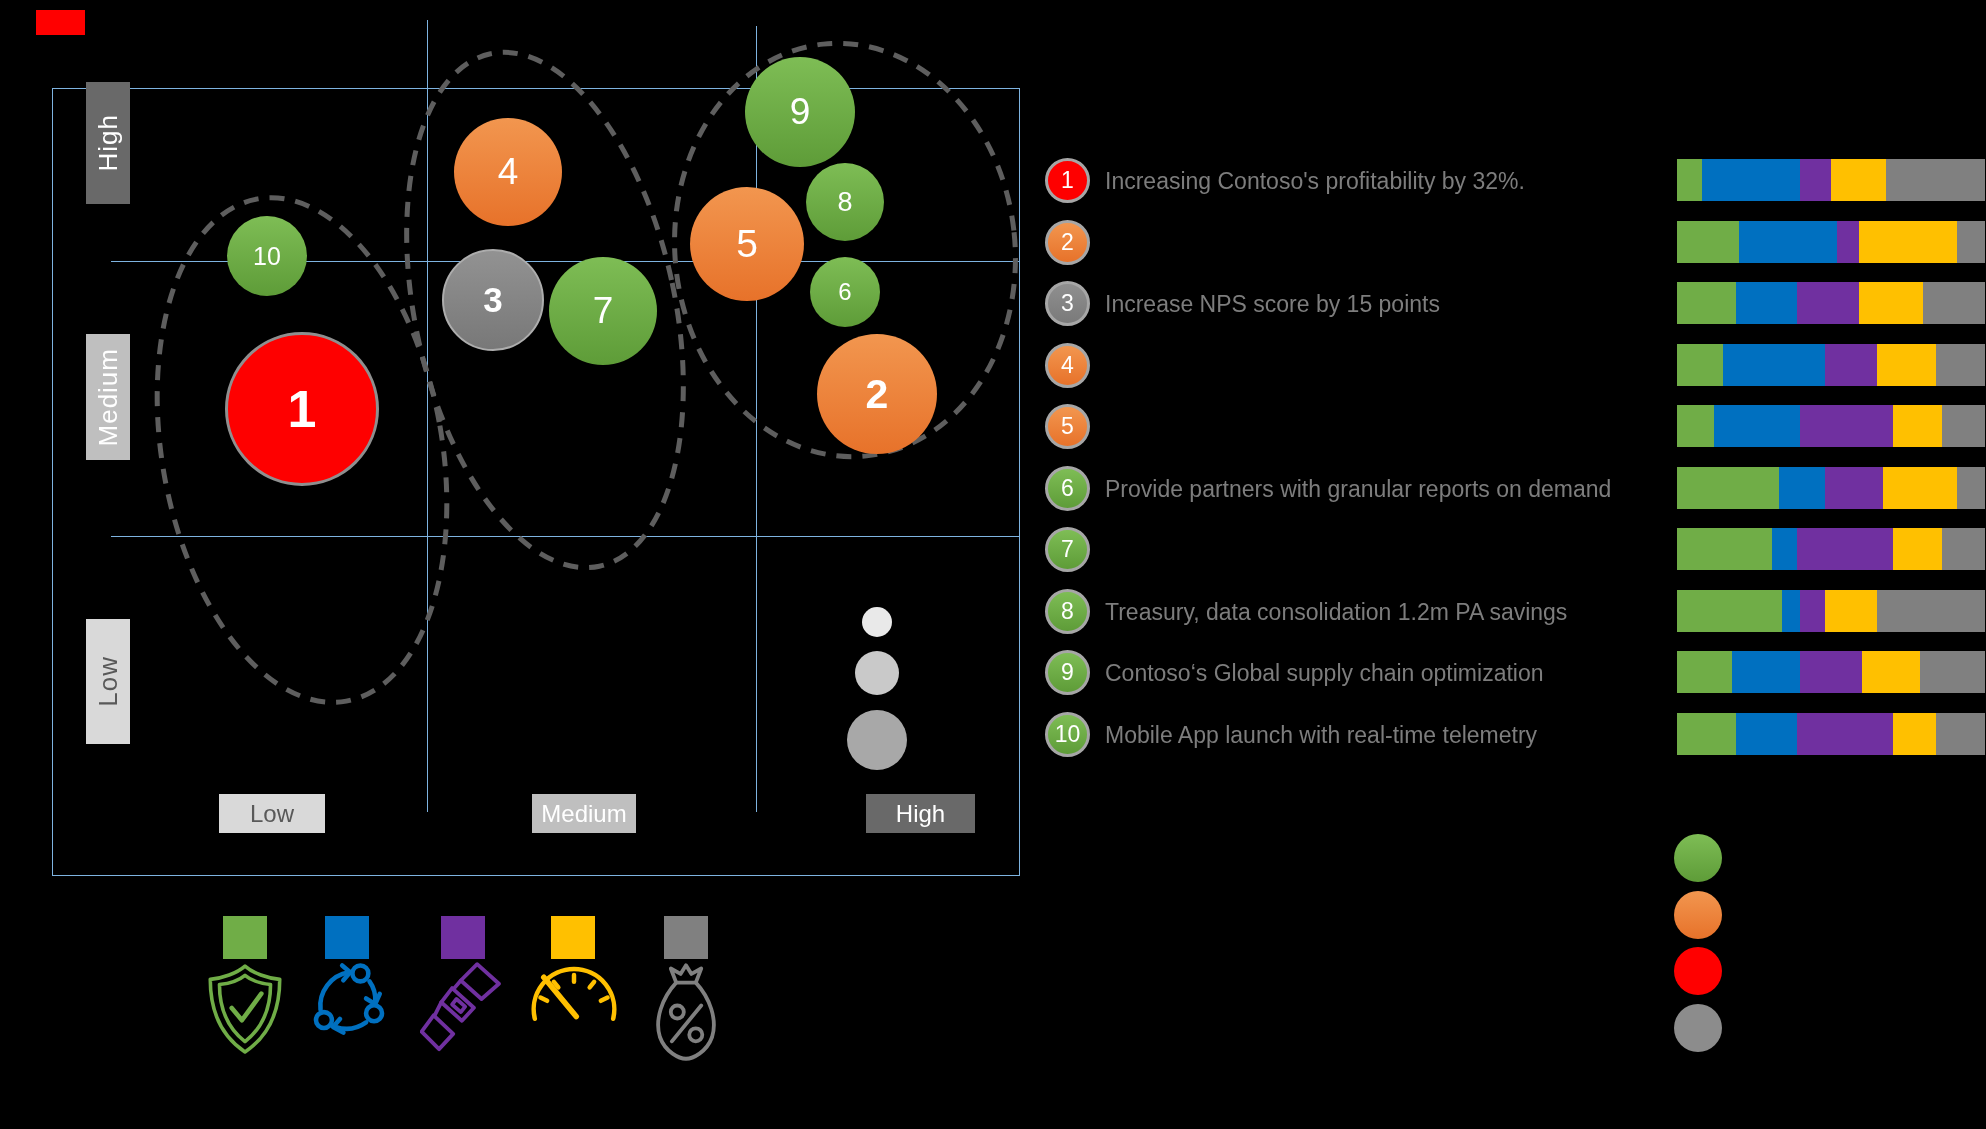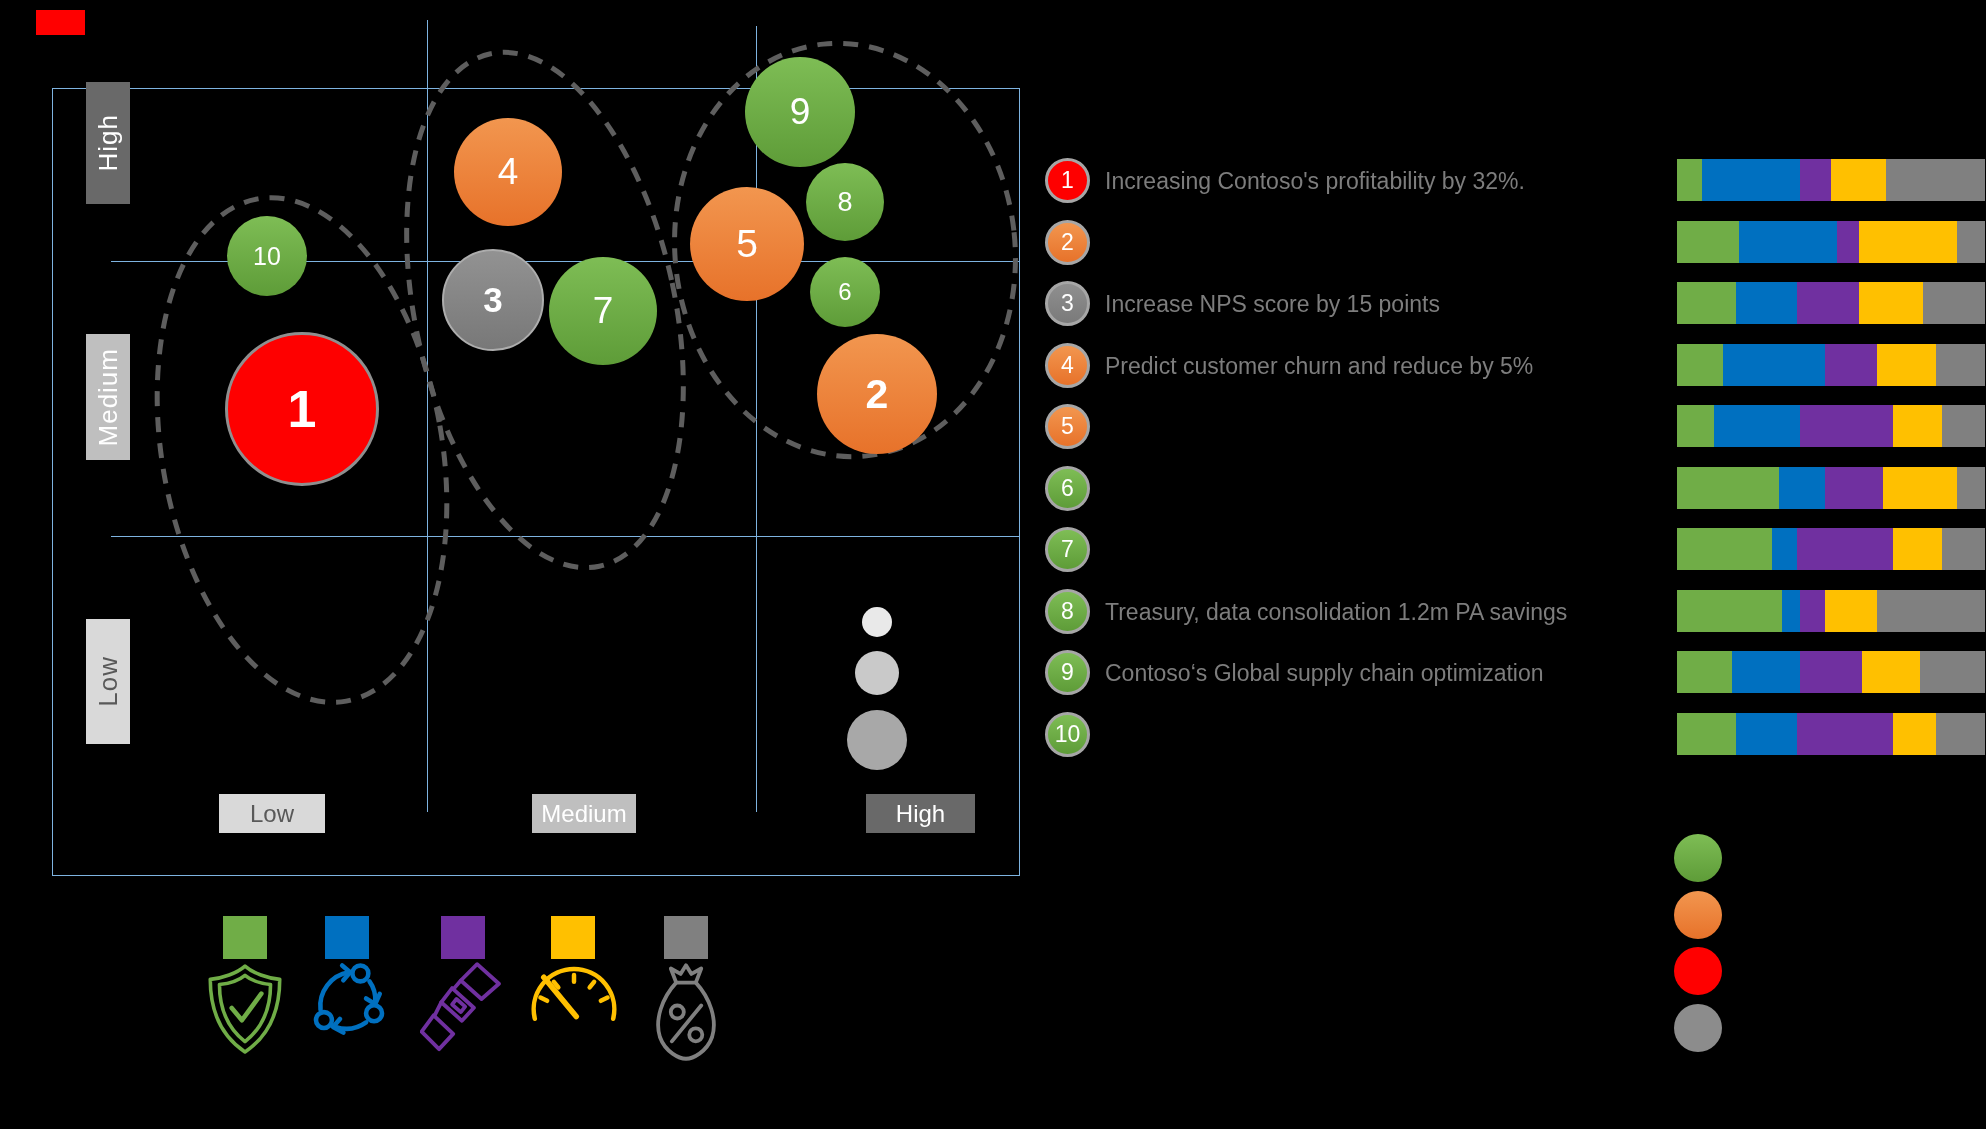--- a/index.html
+++ b/index.html
@@ -149,41 +149,41 @@
         <div class="rbar">
           <div style="flex-grow: 19; background: rgb(112, 173, 71);"></div>
           <div style="flex-grow: 20; background: rgb(0, 112, 192);"></div>
           <div style="flex-grow: 20; background: rgb(112, 48, 160);"></div>
           <div style="flex-grow: 21; background: rgb(255, 192, 0);"></div>
           <div style="flex-grow: 20; background: rgb(128, 128, 128);"></div>
         </div>
       </div>
       <div class="row" style="top: 343px;">
         <div class="lcircle orange">4</div>
-        <div class="rlabel">Predict customer churn and reduce by 5%</div>
         <div class="rbar">
           <div style="flex-grow: 15; background: rgb(112, 173, 71);"></div>
           <div style="flex-grow: 33; background: rgb(0, 112, 192);"></div>
           <div style="flex-grow: 17; background: rgb(112, 48, 160);"></div>
           <div style="flex-grow: 19; background: rgb(255, 192, 0);"></div>
           <div style="flex-grow: 16; background: rgb(128, 128, 128);"></div>
         </div>
       </div>
       <div class="row" style="top: 404px;">
         <div class="lcircle orange">5</div>
         <div class="rbar">
           <div style="flex-grow: 12; background: rgb(112, 173, 71);"></div>
           <div style="flex-grow: 28; background: rgb(0, 112, 192);"></div>
           <div style="flex-grow: 30; background: rgb(112, 48, 160);"></div>
           <div style="flex-grow: 16; background: rgb(255, 192, 0);"></div>
           <div style="flex-grow: 14; background: rgb(128, 128, 128);"></div>
         </div>
       </div>
       <div class="row" style="top: 466px;">
         <div class="lcircle green">6</div>
+        <div class="rlabel">Provide partners with granular reports on demand</div>
         <div class="rbar">
           <div style="flex-grow: 33; background: rgb(112, 173, 71);"></div>
           <div style="flex-grow: 15; background: rgb(0, 112, 192);"></div>
           <div style="flex-grow: 19; background: rgb(112, 48, 160);"></div>
           <div style="flex-grow: 24; background: rgb(255, 192, 0);"></div>
           <div style="flex-grow: 9; background: rgb(128, 128, 128);"></div>
         </div>
       </div>
       <div class="row" style="top: 527px;">
         <div class="lcircle green">7</div>
@@ -212,20 +212,21 @@
         <div class="rbar">
           <div style="flex-grow: 18; background: rgb(112, 173, 71);"></div>
           <div style="flex-grow: 22; background: rgb(0, 112, 192);"></div>
           <div style="flex-grow: 20; background: rgb(112, 48, 160);"></div>
           <div style="flex-grow: 19; background: rgb(255, 192, 0);"></div>
           <div style="flex-grow: 21; background: rgb(128, 128, 128);"></div>
         </div>
       </div>
       <div class="row" style="top: 712px;">
         <div class="lcircle green">10</div>
+        <div class="rlabel">Mobile App launch with real-time telemetry</div>
         <div class="rbar">
           <div style="flex-grow: 19; background: rgb(112, 173, 71);"></div>
           <div style="flex-grow: 20; background: rgb(0, 112, 192);"></div>
           <div style="flex-grow: 31; background: rgb(112, 48, 160);"></div>
           <div style="flex-grow: 14; background: rgb(255, 192, 0);"></div>
           <div style="flex-grow: 16; background: rgb(128, 128, 128);"></div>
         </div>
       </div>
     </div>
 

